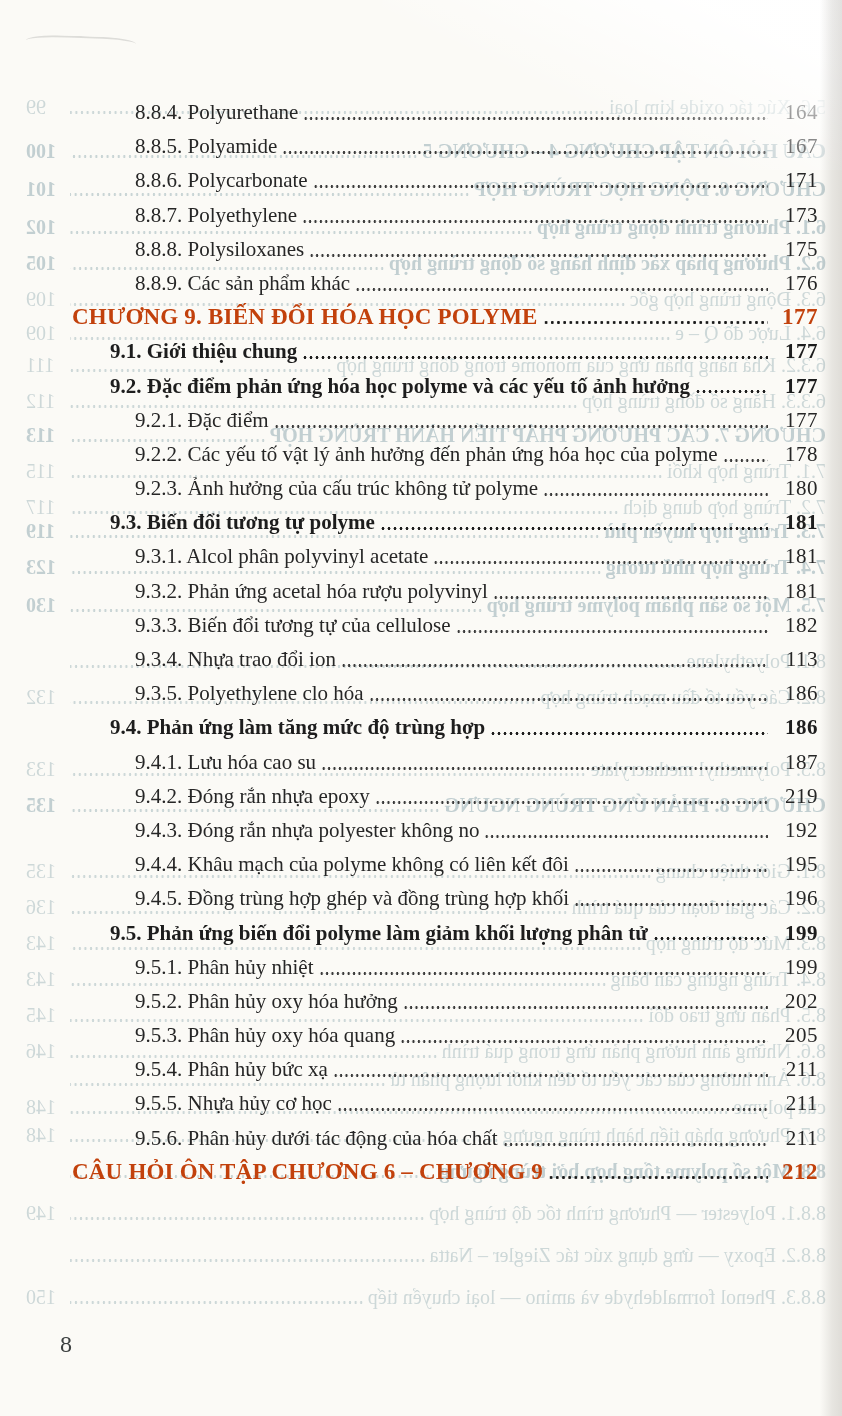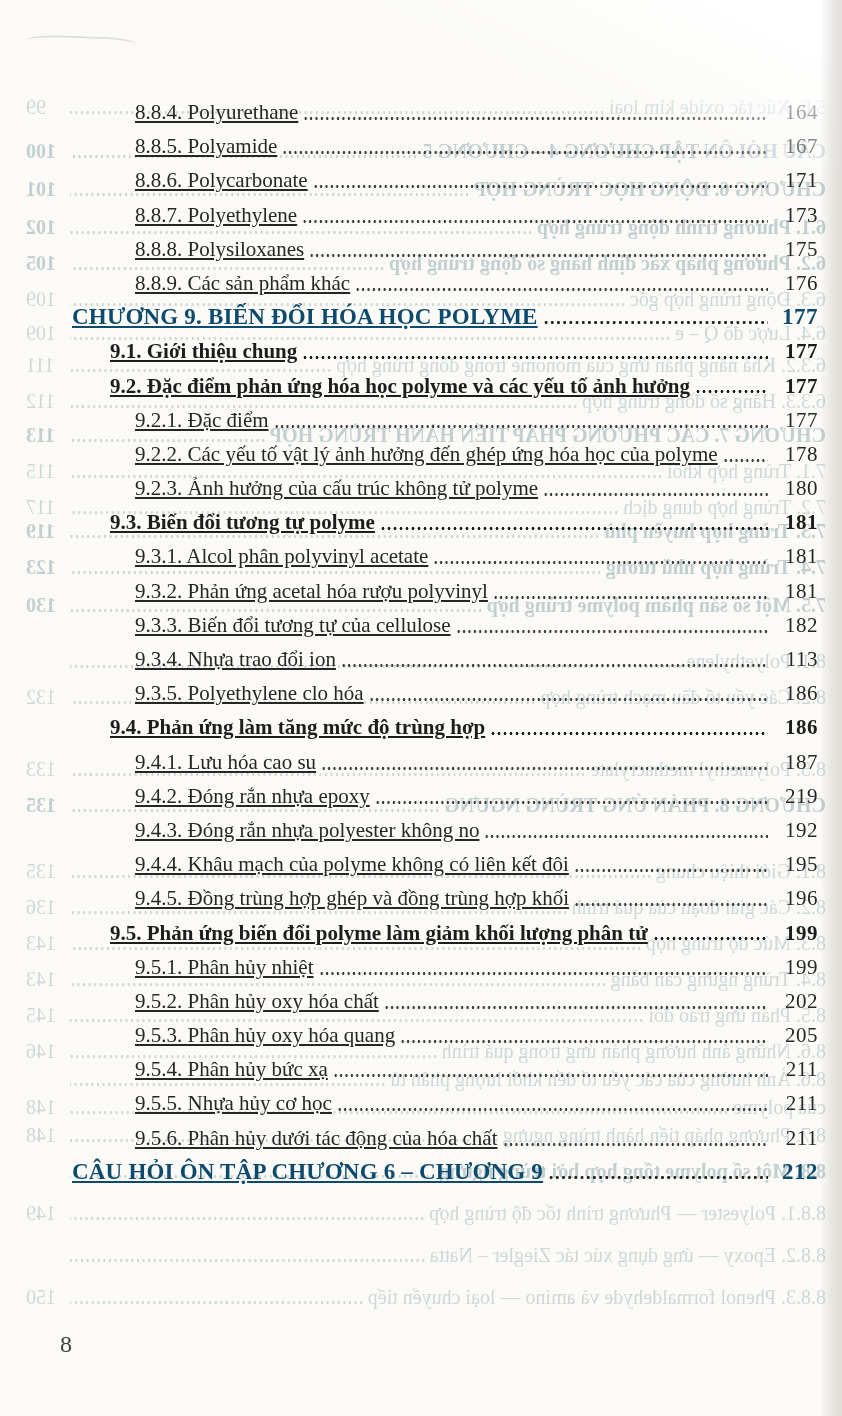--- a/index.html
+++ b/index.html
@@ -53,35 +53,35 @@
   .bleed-row .pg { min-width: 40px; text-align: right; }
 
   
   .toc { position: absolute; top: 95px; left: 72px; right: 24px; }
   .row {
     height: 34.2px; line-height: 34.2px;
     display: flex; align-items: baseline;
     color: #262626; font-size: 21px;
     white-space: nowrap;
   }
-  .row .title { white-space: nowrap; text-decoration: underline; }
+  .row .title { white-space: nowrap; }
   .row .leader {
     flex: 1; margin: 0 4px; min-width: 12px; align-self: stretch;
     background-image: radial-gradient(circle, #3a3a3a 1.1px, transparent 1.45px);
     background-size: 5.4px 3px; background-repeat: repeat-x;
     background-position: 1px 22px;
   }
   .row .pg { min-width: 46px; text-align: right; letter-spacing: 0.5px; }
 
   .row.section { font-weight: 700; color: #1d1d1d; }
   .row.section .leader {
     background-image: radial-gradient(circle, #1f1f1f 1.3px, transparent 1.65px);
     background-size: 6px 3.4px; background-position: 1px 21.6px;
   }
-  .row.chapter { font-weight: 700; color: #0c4a6e; font-size: 23px; letter-spacing: 0.2px; }
+  .row.chapter { font-weight: 700; color: #c2410c; font-size: 23px; letter-spacing: 0.2px; }
   .row.chapter .leader {
     background-image: radial-gradient(circle, #1a1a1a 1.35px, transparent 1.7px);
     background-size: 6.2px 3.4px; background-position: 1px 21.2px;
   }
   .row.sub .title { margin-left: 63px; }
   .row.section .title { margin-left: 38px; }
   .row.chapter .title { margin-left: 0; }
 
   .page-number {
     position: absolute; left: 60px; top: 1332px;
@@ -299,21 +299,21 @@
         <span class="title">9.2. Đặc điểm phản ứng hóa học polyme và các yếu tố ảnh hưởng</span>
         <span class="leader"></span>
         <span class="pg">177</span>
       </div>
       <div class="row sub">
         <span class="title">9.2.1. Đặc điểm</span>
         <span class="leader"></span>
         <span class="pg">177</span>
       </div>
       <div class="row sub">
-        <span class="title">9.2.2. Các yếu tố vật lý ảnh hưởng đến ghép ứng hóa học của polyme</span>
+        <span class="title">9.2.2. Các yếu tố vật lý ảnh hưởng đến phản ứng hóa học của polyme</span>
         <span class="leader"></span>
         <span class="pg">178</span>
       </div>
       <div class="row sub">
         <span class="title">9.2.3. Ảnh hưởng của cấu trúc không tử polyme</span>
         <span class="leader"></span>
         <span class="pg">180</span>
       </div>
       <div class="row section">
         <span class="title">9.3. Biến đổi tương tự polyme</span>
@@ -379,21 +379,21 @@
         <span class="title">9.5. Phản ứng biến đổi polyme làm giảm khối lượng phân tử</span>
         <span class="leader"></span>
         <span class="pg">199</span>
       </div>
       <div class="row sub">
         <span class="title">9.5.1. Phân hủy nhiệt</span>
         <span class="leader"></span>
         <span class="pg">199</span>
       </div>
       <div class="row sub">
-        <span class="title">9.5.2. Phân hủy oxy hóa chất</span>
+        <span class="title">9.5.2. Phân hủy oxy hóa hưởng</span>
         <span class="leader"></span>
         <span class="pg">202</span>
       </div>
       <div class="row sub">
         <span class="title">9.5.3. Phân hủy oxy hóa quang</span>
         <span class="leader"></span>
         <span class="pg">205</span>
       </div>
       <div class="row sub">
         <span class="title">9.5.4. Phân hủy bức xạ</span>

